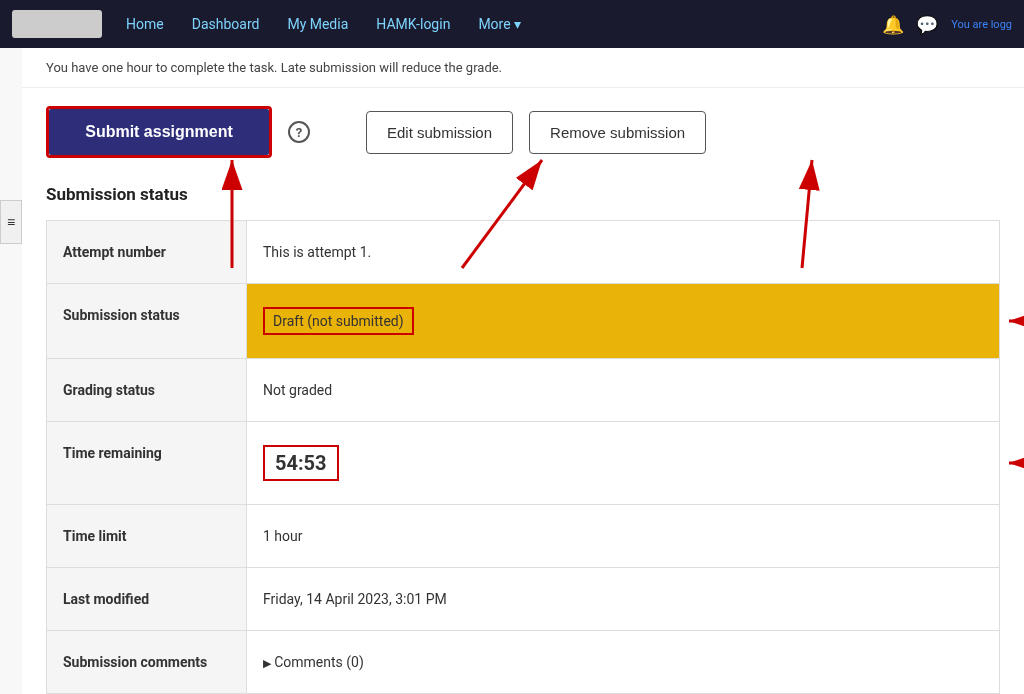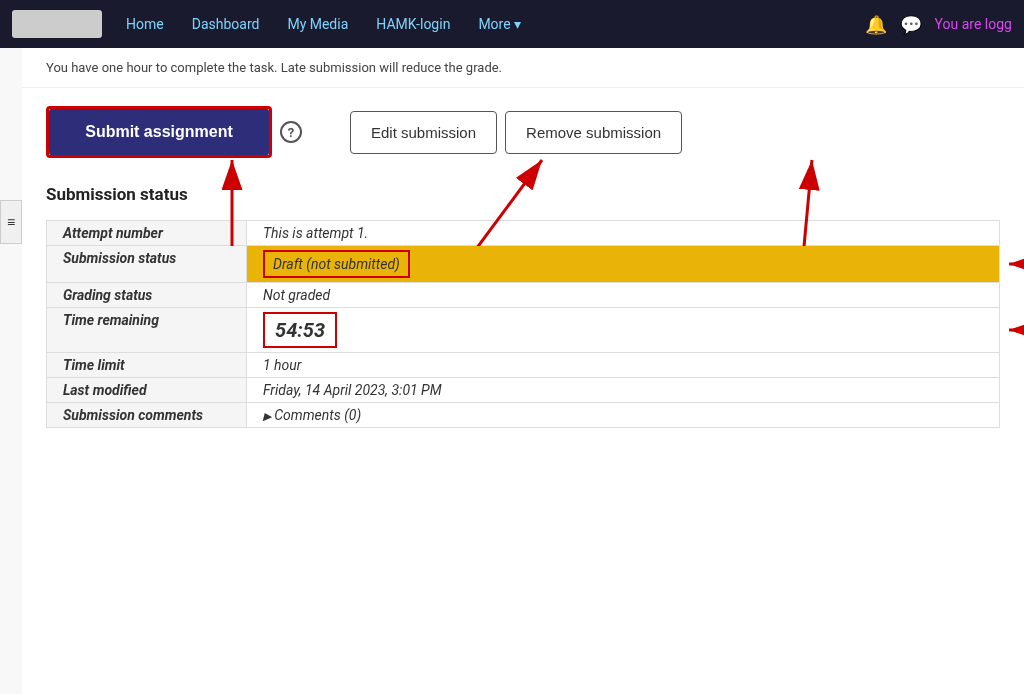--- a/index.html
+++ b/index.html
@@ -44,22 +44,22 @@
       align-items: center;
       gap: 12px;
       margin-left: auto;
     }
     .nav-icon {
       color: #ddd;
       font-size: 18px;
       cursor: pointer;
     }
     .nav-user {
-      color: #d946ef;
-      font-size: 14px;
+      color: #3b82f6;
+      font-size: 11px;
       white-space: nowrap;
       overflow: hidden;
       max-width: 100px;
     }
 
     
     .sidebar-toggle {
       position: fixed;
       left: 0;
       top: 200px;
@@ -87,21 +87,21 @@
       padding: 12px 24px;
       font-size: 13px;
       color: #444;
       border-bottom: 1px solid #eee;
     }
 
     .action-bar {
       display: flex;
       align-items: center;
       padding: 18px 24px;
-      gap: 8px;
+      gap: 16px;
       background: #fff;
       position: relative;
     }
 
     .btn-submit {
       background: #2d2d7a;
       color: #fff;
       border: 3px solid #cc0000;
       border-radius: 4px;
       padding: 14px 24px;
@@ -153,23 +153,22 @@
     
     .status-table {
       width: 100%;
       border-collapse: collapse;
       border: 1px solid #ddd;
     }
     .status-table tr {
       border-bottom: 1px solid #ddd;
     }
     .status-table td {
-      padding: 4px 16px;
+      padding: 23px 16px;
       vertical-align: top;
-      font-style: italic;
     }
     .status-table td:first-child {
       font-weight: bold;
       width: 200px;
       background: #f5f5f5;
       border-right: 1px solid #ddd;
     }
     .status-table td:last-child {
       background: #fff;
     }

